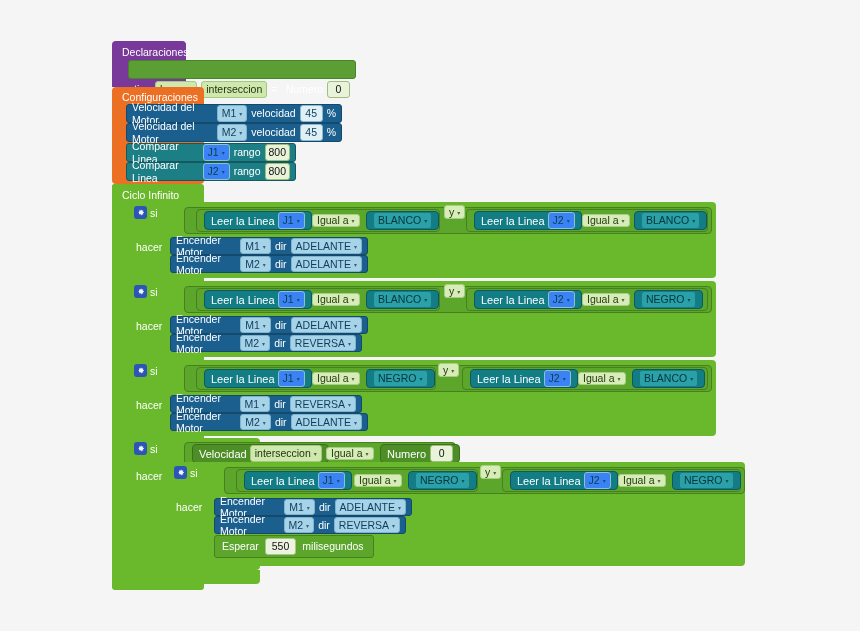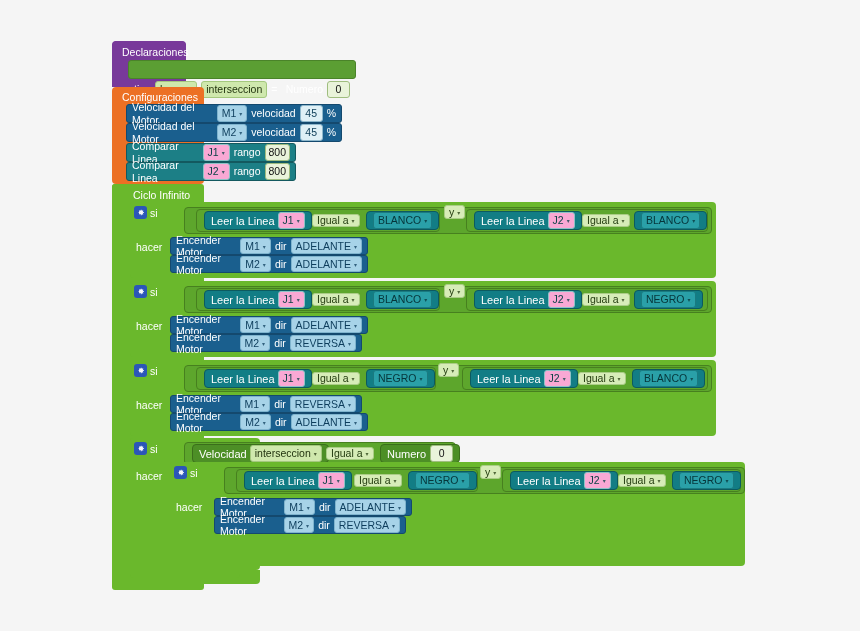--- a/index.html
+++ b/index.html
@@ -43,21 +43,21 @@
   .rep{position:absolute;box-sizing:border-box;display:flex;align-items:center;
        height:20px;border-radius:4px;padding:0 6px;white-space:nowrap;}
   .rep-teal{background:#127d85;border:1px solid #0c5a60;color:#fff;}
   .rep-green{background:#5da62c;border:1px solid #47801f;color:#fff;}
   .rep-dgreen{background:#4d8f26;border:1px solid #3b6f1b;color:#fff;}
 
   
   .dd{display:inline-flex;align-items:center;gap:3px;border-radius:3px;
       padding:1px 4px;font-size:10.5px;line-height:1.15;box-sizing:border-box;}
   .dd-lblue{background:#a7d3e8;color:#0d3d5c;border:1px solid #7fb4ce;}
-  .dd-ltealw{background:#f9a8d4;color:#0b4146;border:1px solid #8ec2c6;}
+  .dd-ltealw{background:#3b82f6;color:#0b4146;border:1px solid #8ec2c6;}
   .dd-lgreen{background:#d7ecb8;color:#243c10;border:1px solid #aacd86;}
   .dd-dkteal{background:#2aa0a8;color:#06353a;border:1px solid #1a7a80;}
   .dd-grn{background:#cfe8ad;color:#22330f;border:1px solid #a4c87e;}
   .caret{font-size:6px;opacity:.75;transform:translateY(1px);}
 
   
   .fld{display:inline-flex;align-items:center;justify-content:center;
        background:#e9f3da;border:1px solid #9fbd7f;border-radius:3px;
        color:#111;font-size:10.5px;padding:1px 4px;min-width:13px;line-height:1.15;}
   .fld-white{background:#ecf4e0;border:1px solid #aac58c;}
@@ -153,21 +153,21 @@
       </span>
       <span class="txt">rango</span>
       <span class="fld">800</span>
     </div>
   </div>
 
   <div class="cont c-loop" style="left:112px;top:184px;width:92px;height:406px;border-radius:3px;"></div>
 
   <div class="cont c-loop" style="left:112px;top:184px;width:18px;height:406px;border-radius:3px 0 0 6px;"></div>
   <div class="cont c-loop" style="left:112px;top:570px;width:148px;height:14px;border-radius:0 0 4px 4px;"></div>
-  <div class="cont-hdr" style="left:114px;top:187px;margin-left:11px;">Ciclo Infinito</div>
+  <div class="cont-hdr" style="left:114px;top:187px;">Ciclo Infinito</div>
 
   <div class="ctl" style="left:130px;top:202px;width:586px;height:76px;"></div>
   <div class="cont c-loop" style="left:130px;top:202px;width:40px;height:76px;border-radius:3px 0 0 4px;"></div>
   <div class="gear" style="position:absolute;left:134px;top:206px;">
     <svg width="9" height="9" viewBox="0 0 16 16" aria-hidden="true">
       <path fill="#ffffff" d="M8 5.2a2.8 2.8 0 100 5.6 2.8 2.8 0 000-5.6zm0 4.3a1.5 1.5 0 110-3 1.5 1.5 0 010 3z"></path>
       <path fill="#ffffff" d="M14 7h-1.2a4.9 4.9 0 00-.5-1.2l.9-.9-1.1-1.1-.9.9A4.9 4.9 0 0010 4.2V3H8.5v1.2c-.4.1-.8.3-1.2.5l-.9-.9-1.1 1.1.9.9c-.2.4-.4.8-.5 1.2H4.5v1.5h1.2c.1.4.3.8.5 1.2l-.9.9 1.1 1.1.9-.9c.4.2.8.4 1.2.5V13H10v-1.2c.4-.1.8-.3 1.2-.5l.9.9 1.1-1.1-.9-.9c.2-.4.4-.8.5-1.2H14V7z" opacity=".9"></path>
     </svg>
   </div>
   <span class="kw" style="left:150px;top:207px;">si</span>
@@ -511,17 +511,24 @@
         <span class="caret">▾</span>
       </span>
       <span class="txt">dir</span>
       <span class="dd dd-lblue">
         <span>REVERSA</span>
         <span class="caret">▾</span>
       </span>
     </div>
   </div>
 
+  <div class="blk s-green" style="left:214px;top:535px;width:160px;height:23px;background:#5da62c;border-color:#46801f;">
+    <div class="row" style="gap:6px;padding-left:7px;">
+      <span class="txt">Esperar</span>
+      <span class="fld fld-white" style="padding:1px 6px;">550</span>
+      <span class="txt">milisegundos</span>
+    </div>
+  </div>
 
   <div class="cont c-loop" style="left:170px;top:558px;width:86px;height:12px;border-radius:0 0 4px 4px;"></div>
   <div class="cont c-loop" style="left:130px;top:566px;width:110px;height:12px;border-radius:0 0 4px 4px;"></div>
 
 </div>
 
 </body></html>

